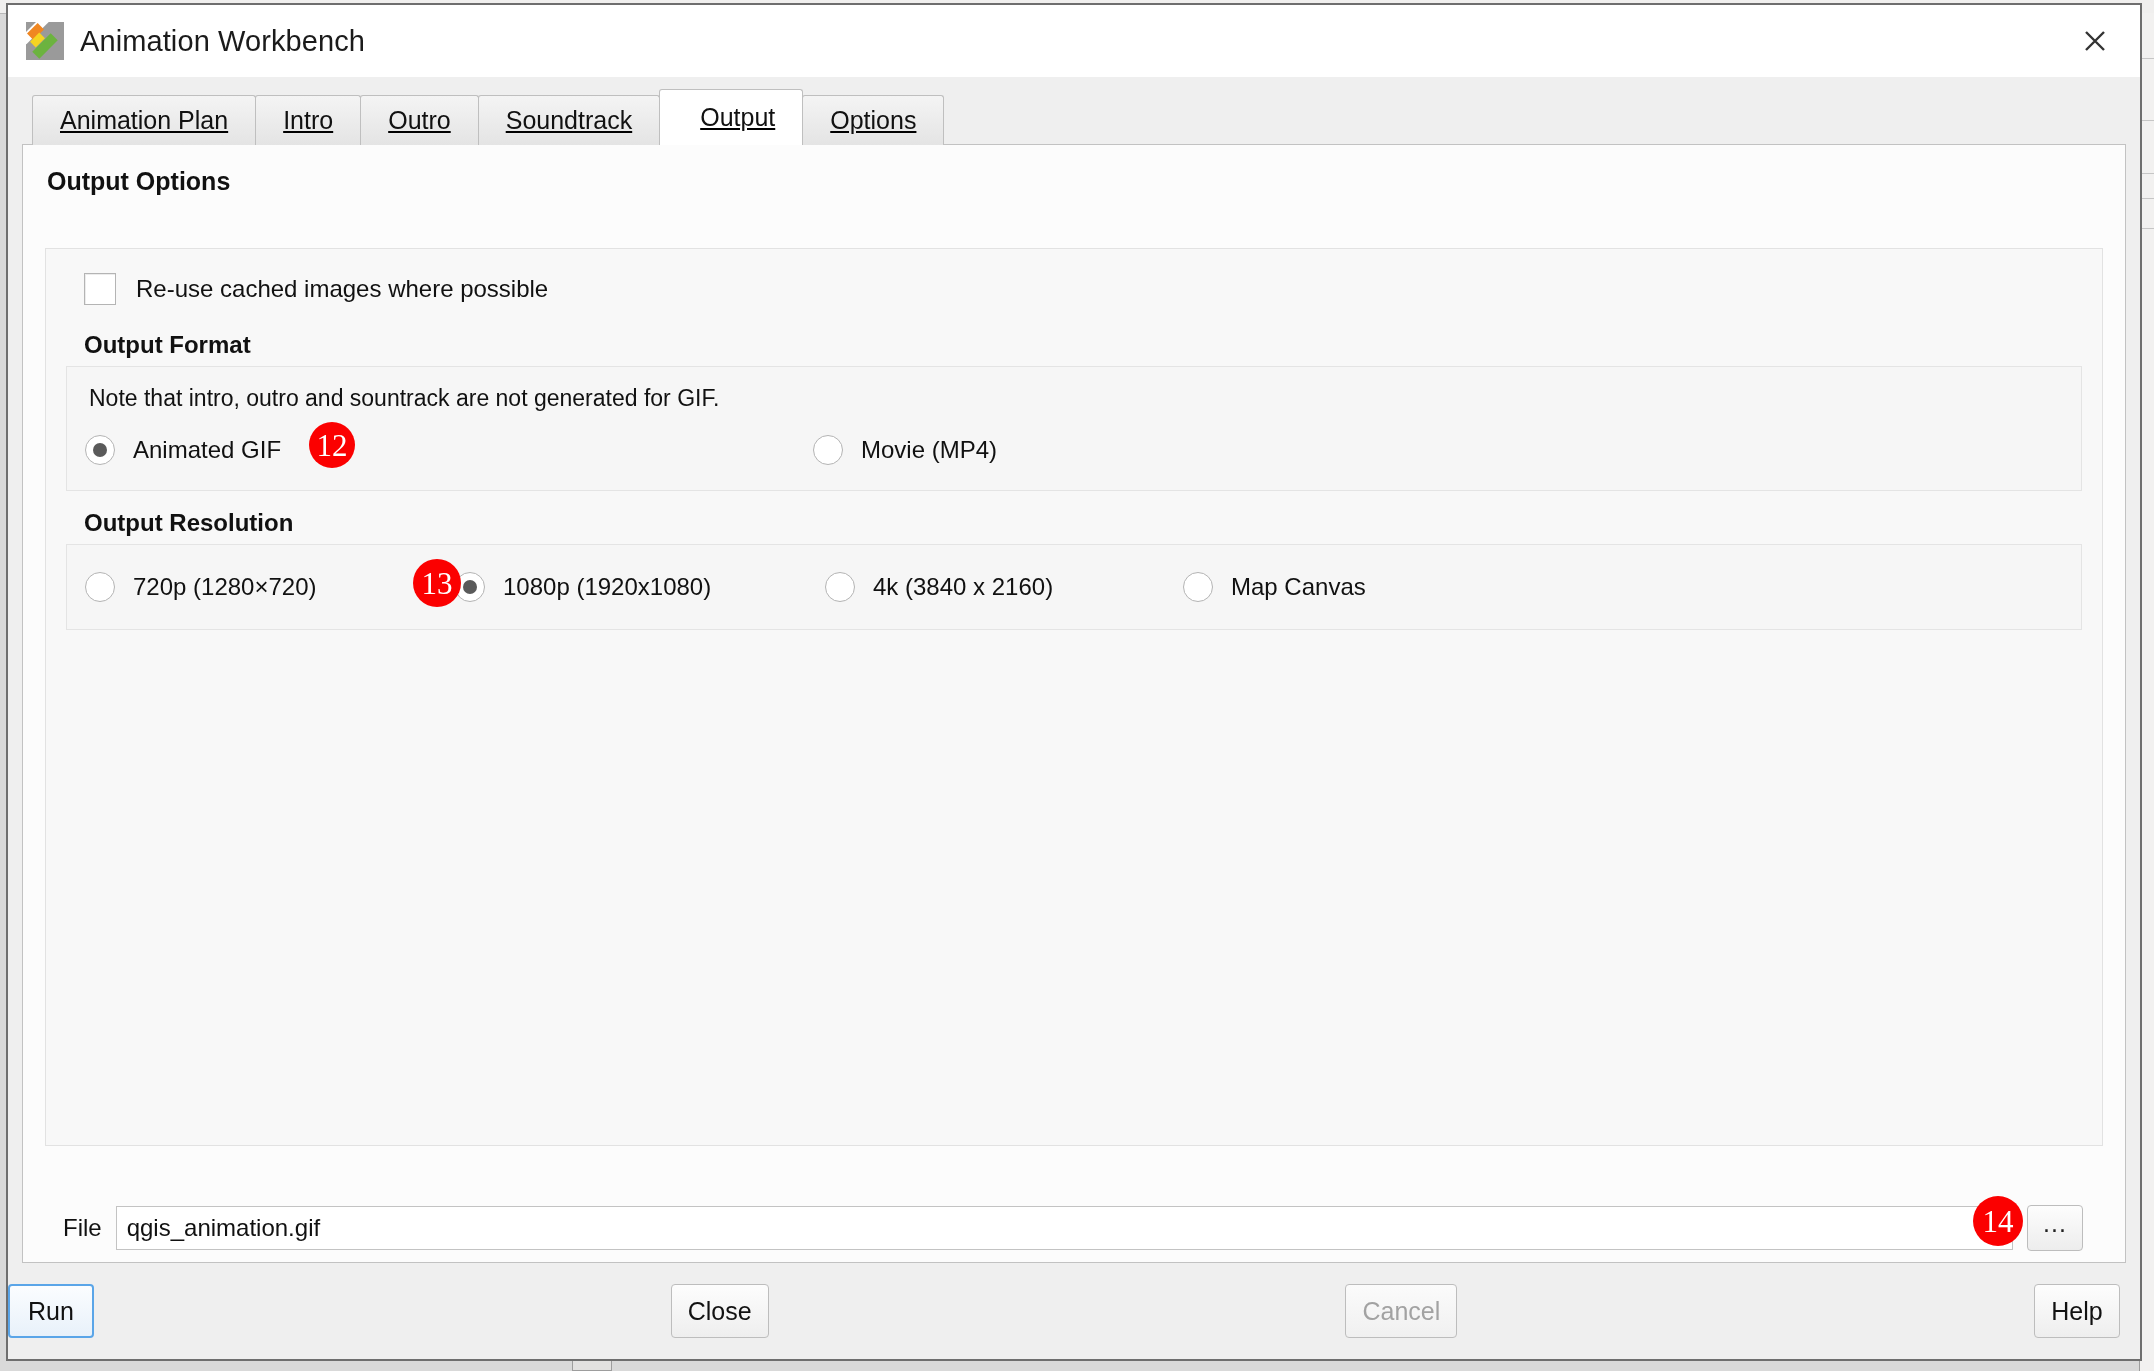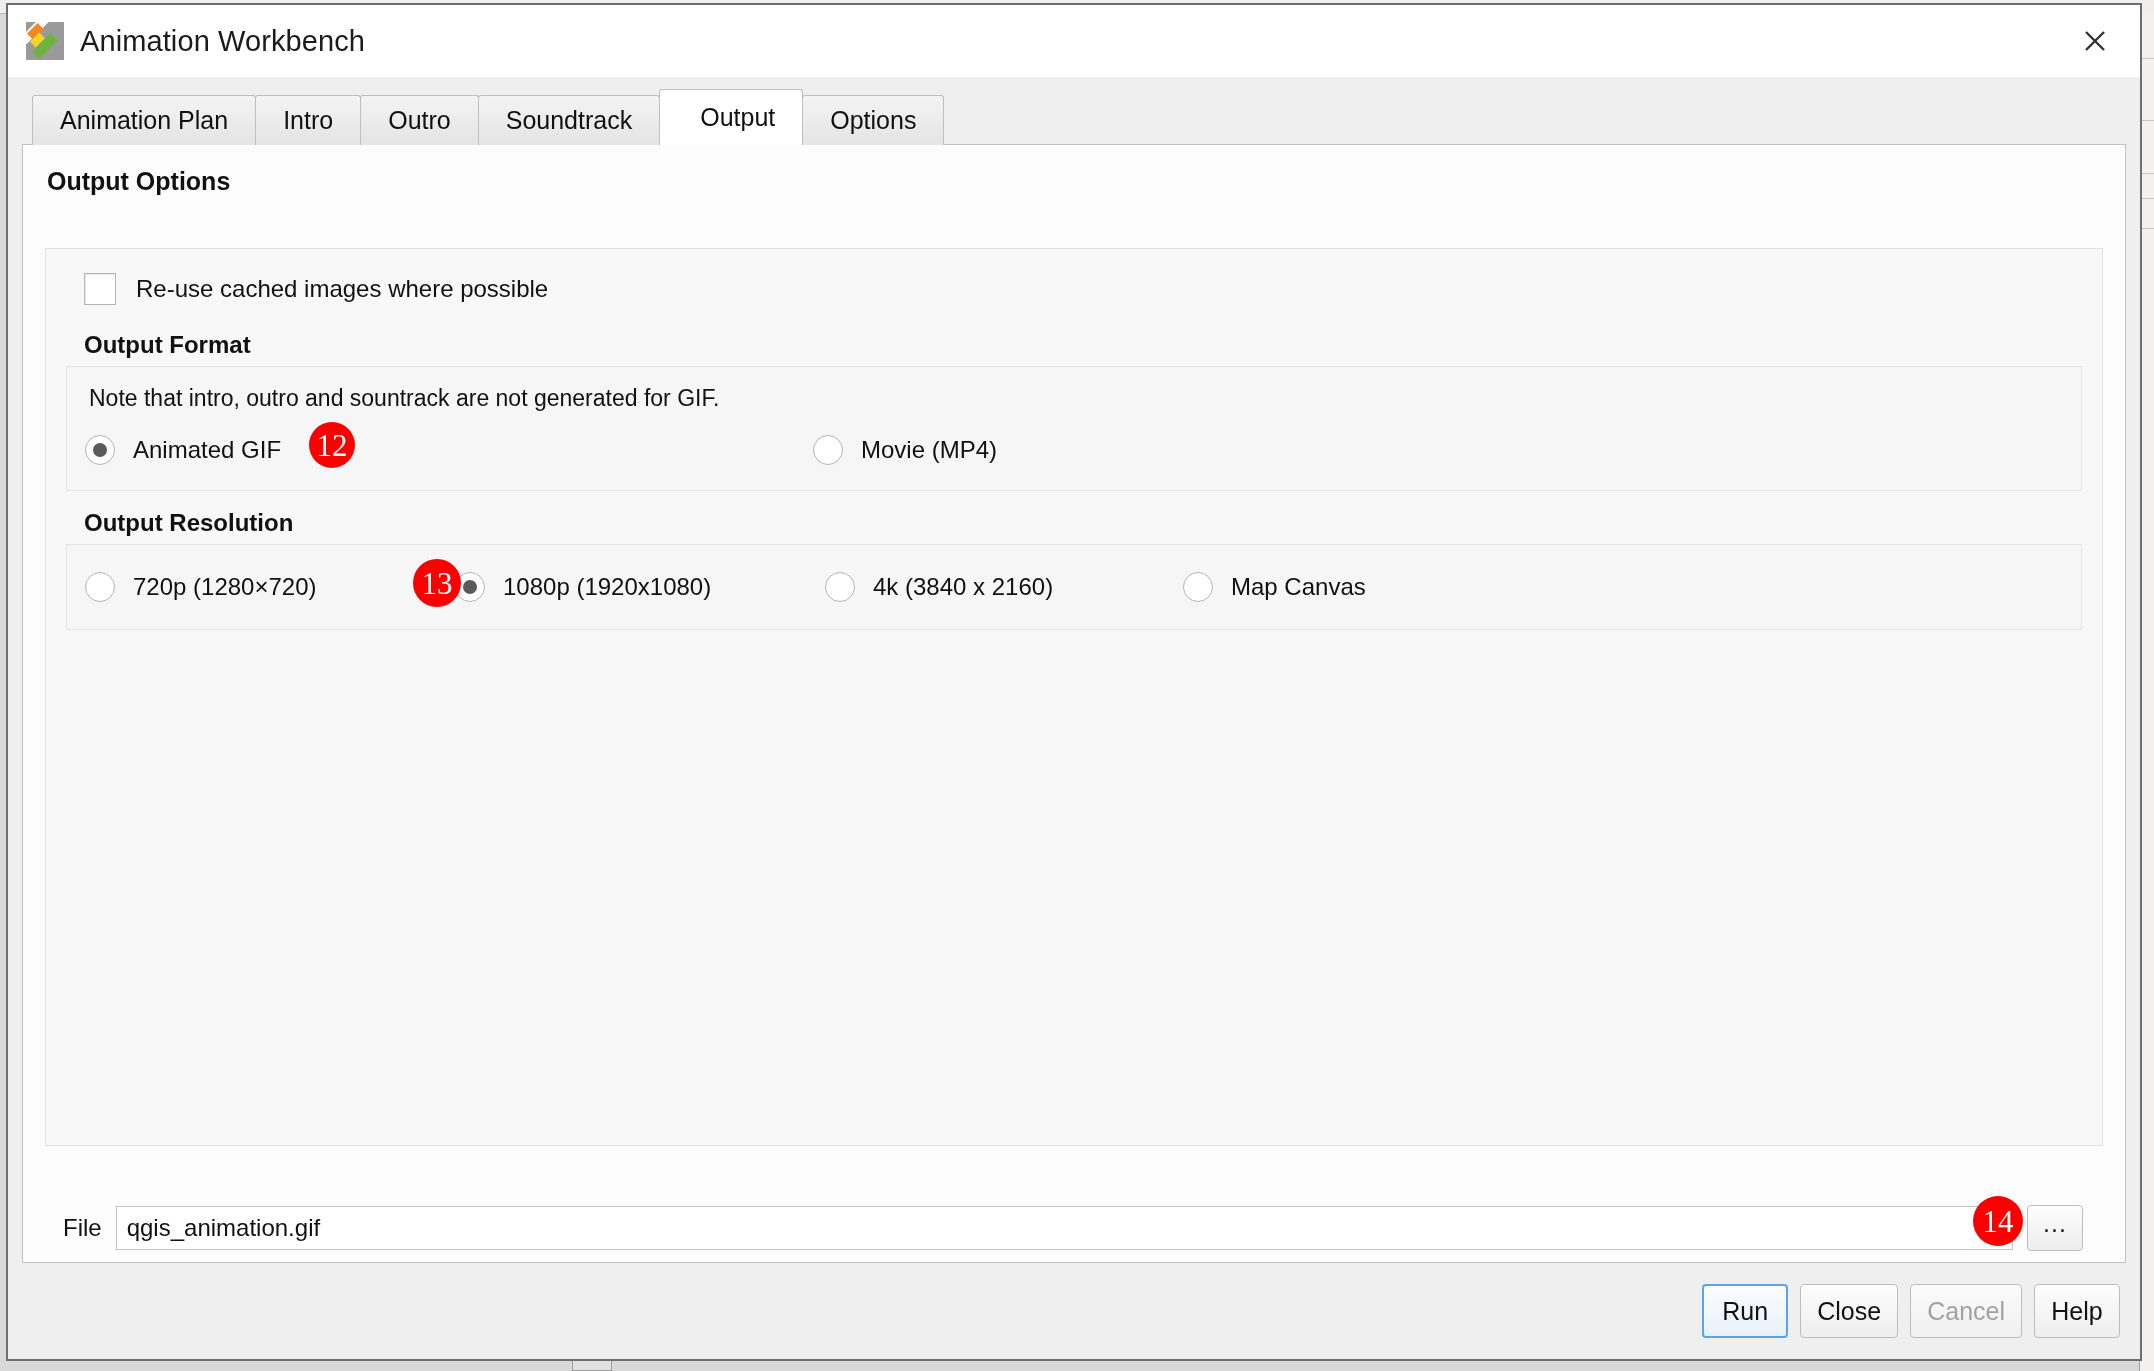--- a/index.html
+++ b/index.html
@@ -139,20 +139,21 @@
 
   
   #tabbar {
     display: flex;
     align-items: flex-end;
     height: 56px;
     flex: 0 0 56px;
     position: relative;
     z-index: 3;
     margin-left: 10px;
+    text-decoration: underline;
   }
   .tab {
     height: 50px;
     display: flex;
     align-items: center;
     padding: 0 27px;
     font-size: 25px;
     color: #111;
     background: linear-gradient(#f4f4f4, #e4e4e4);
     border: 1px solid #bfbfbf;
@@ -350,21 +351,21 @@
     letter-spacing: 1px;
     padding-bottom: 10px;
   }
 
   
   #buttonbar {
     flex: 0 0 96px;
     background: #efefef;
     display: flex;
     align-items: center;
-    justify-content: flex-end;
+    justify-content: space-between;
     padding: 0 20px 0 0;
     box-sizing: border-box;
     gap: 12px;
   }
   .dlg-btn {
     min-width: 86px;
     height: 54px;
     padding: 0 16px;
     background: linear-gradient(#fdfdfd, #eeeeee);
     border: 1px solid #bdbdbd;

